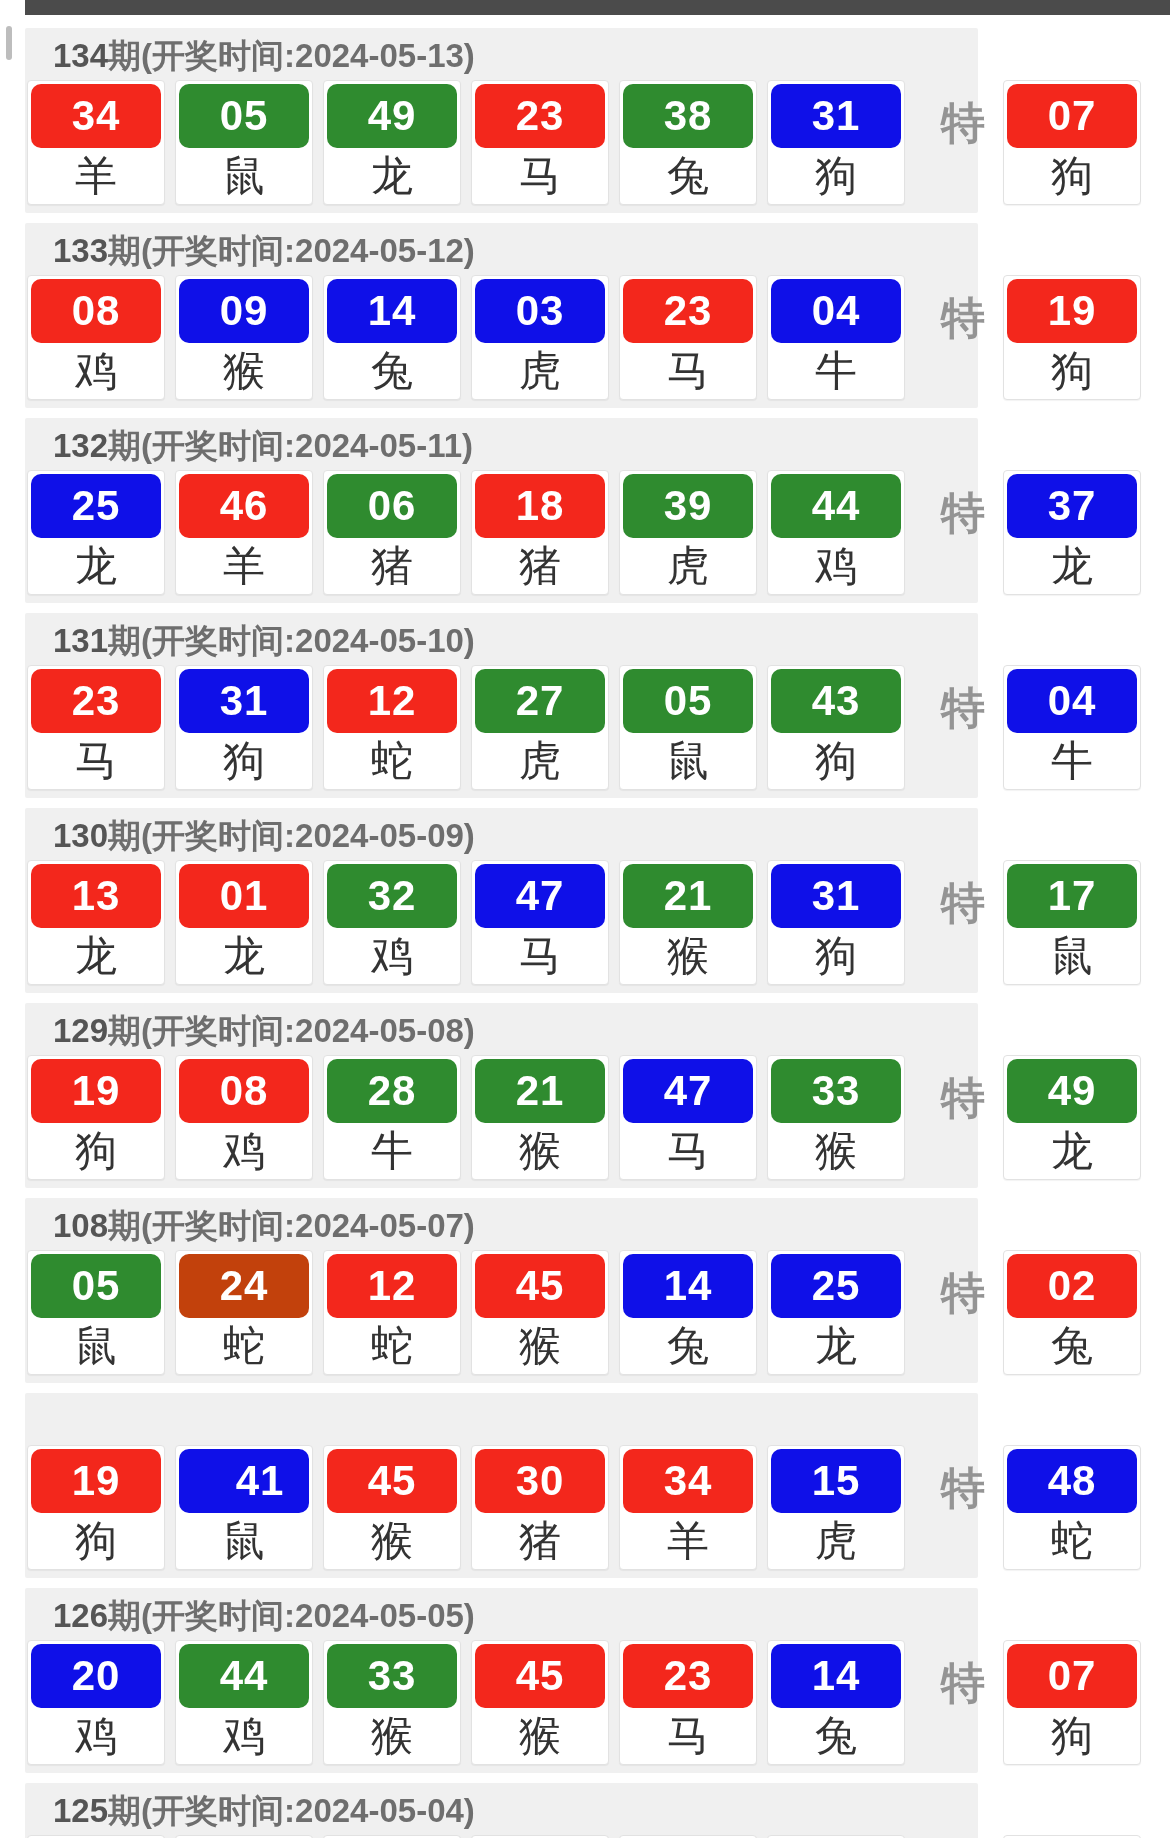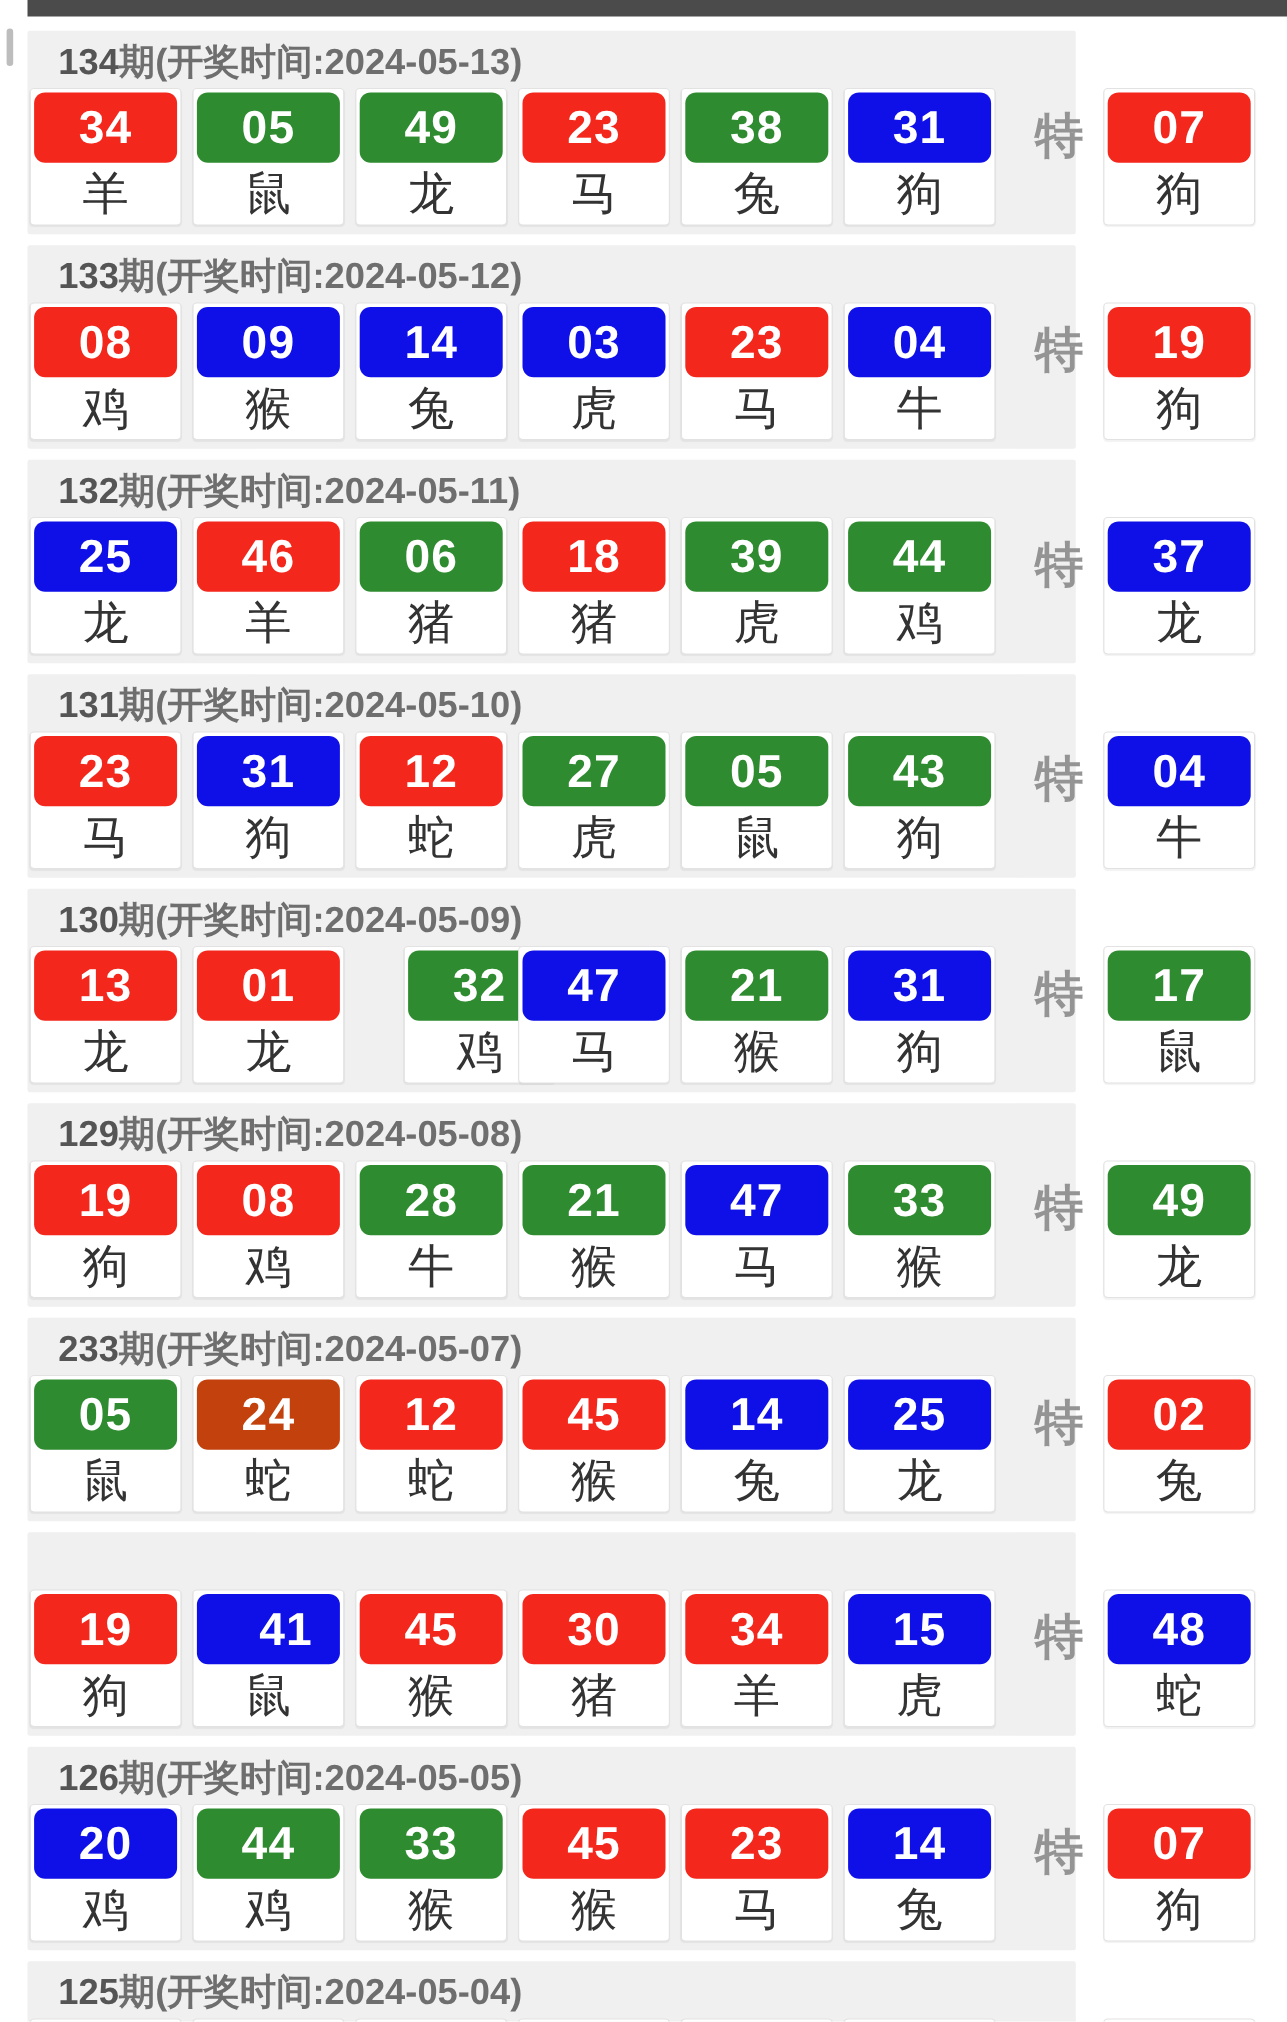--- a/index.html
+++ b/index.html
@@ -215,21 +215,21 @@
     <div class="block-header"><span class="issue">130</span><span class="header-rest">期(开奖时间:2024-05-09)</span></div>
     <span class="special-label">特</span>
   <div class="card" style="left: 2px; text-align: center;">
     <div class="ball" style="background-color: rgb(243, 39, 28);">13</div>
     <div class="zodiac">龙</div>
   </div>
         <div class="card" style="left: 150px;">
     <div class="ball" style="background-color: rgb(243, 39, 28);">01</div>
     <div class="zodiac">龙</div>
   </div>
-        <div class="card" style="left: 298px; margin-left: 44px;">
+        <div class="card" style="left: 298px;">
     <div class="ball" style="background-color: rgb(47, 139, 47);">32</div>
     <div class="zodiac">鸡</div>
   </div>
         <div class="card" style="left: 446px;">
     <div class="ball" style="background-color: rgb(15, 16, 232);">47</div>
     <div class="zodiac">马</div>
   </div>
         <div class="card" style="left: 594px;">
     <div class="ball" style="background-color: rgb(47, 139, 47);">21</div>
     <div class="zodiac">猴</div>
@@ -269,21 +269,21 @@
         <div class="card" style="left: 742px;">
     <div class="ball" style="background-color: rgb(47, 139, 47);">33</div>
     <div class="zodiac">猴</div>
   </div>
         <div class="card" style="left: 978px;">
     <div class="ball" style="background-color: rgb(47, 139, 47);">49</div>
     <div class="zodiac">龙</div>
   </div>
       </section>
       <section class="block">
-    <div class="block-header"><span class="issue">233</span><span class="header-rest">期(开奖时间:2024-05-07)</span></div>
+    <div class="block-header"><span class="issue">108</span><span class="header-rest">期(开奖时间:2024-05-07)</span></div>
     <span class="special-label">特</span>
   <div class="card" style="left: 2px;">
     <div class="ball" style="background-color: rgb(47, 139, 47);">05</div>
     <div class="zodiac">鼠</div>
   </div>
         <div class="card" style="left: 150px;">
     <div class="ball" style="background-color: #c2410c;">24</div>
     <div class="zodiac">蛇</div>
   </div>
         <div class="card" style="left: 298px;">

